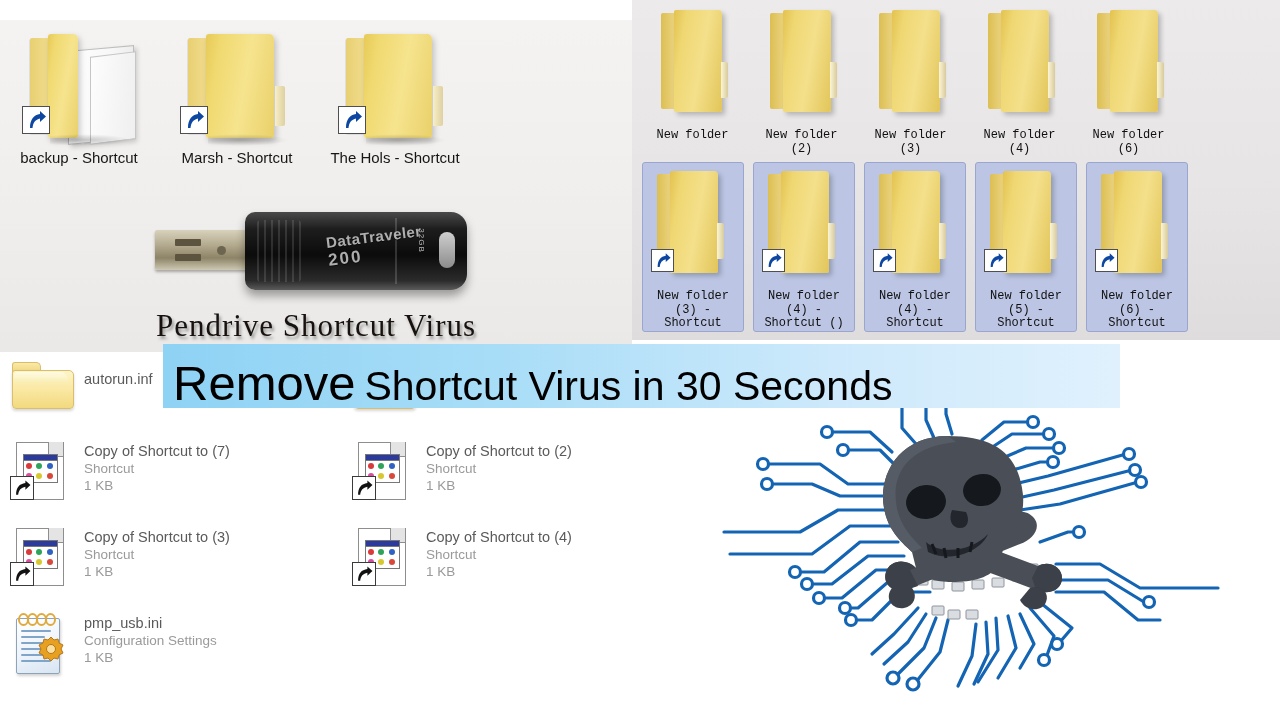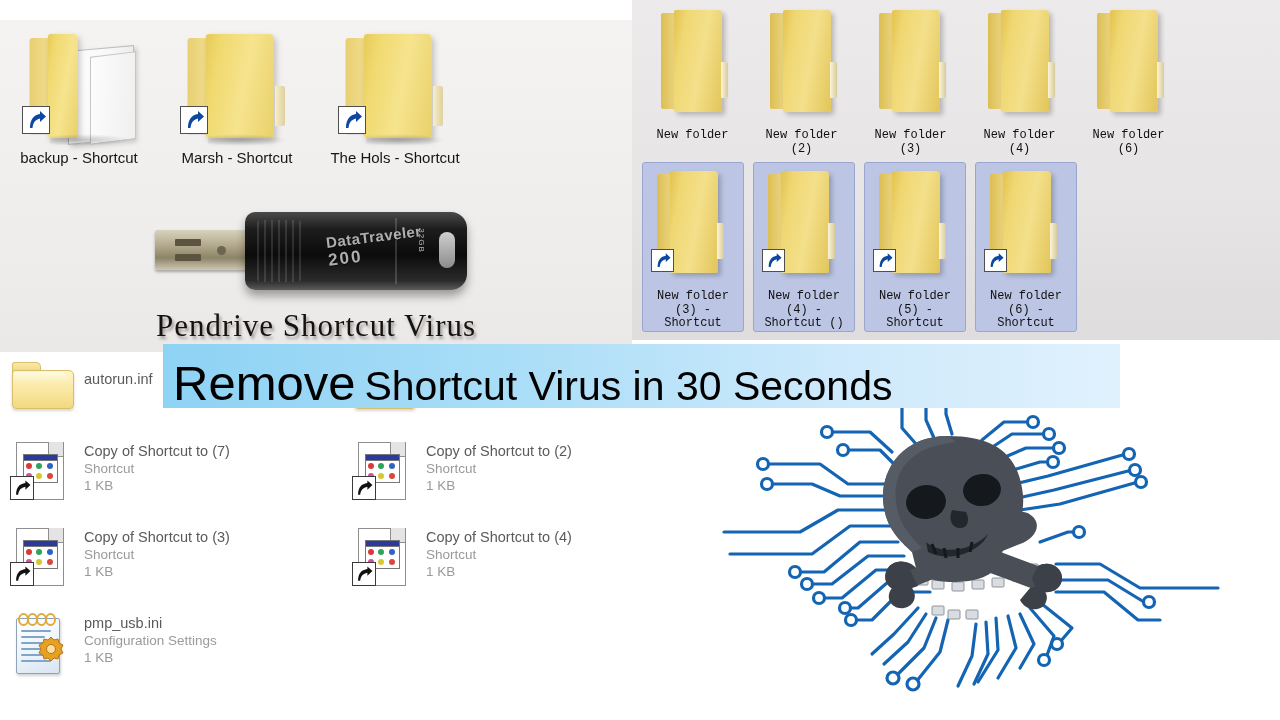--- a/index.html
+++ b/index.html
@@ -413,20 +413,35 @@
               <div class="panel"></div>
               <div class="lip"></div>
             </div>
           <div class="sc-badge sm" style="left:4px;top:82px;">
             <svg viewBox="0 0 26 26">
                 <path d="M7 21 C7 12, 11 8, 17 7 L17 4 L23 9.5 L17 15 L17 11.5 C12.5 12.5, 10 15.5, 9.5 21 Z" fill="#0d47a1"></path>
               </svg>
           </div>
         </div>
         <div class="rf-label">New folder (4) - Shortcut ()</div>
+      </div>
+      <div class="rf-item selected">
+        <div class="rf-iconwrap">
+          <div class="folder-sm" style="left:10px;">
+              <div class="back"></div>
+              <div class="panel"></div>
+              <div class="lip"></div>
+            </div>
+          <div class="sc-badge sm" style="left:4px;top:82px;">
+            <svg viewBox="0 0 26 26">
+                <path d="M7 21 C7 12, 11 8, 17 7 L17 4 L23 9.5 L17 15 L17 11.5 C12.5 12.5, 10 15.5, 9.5 21 Z" fill="#0d47a1"></path>
+              </svg>
+          </div>
+        </div>
+        <div class="rf-label">New folder (4) - Shortcut</div>
       </div>
       <div class="rf-item selected">
         <div class="rf-iconwrap">
           <div class="folder-sm" style="left:10px;">
               <div class="back"></div>
               <div class="panel"></div>
               <div class="lip"></div>
             </div>
           <div class="sc-badge sm" style="left:4px;top:82px;">
             <svg viewBox="0 0 26 26">

